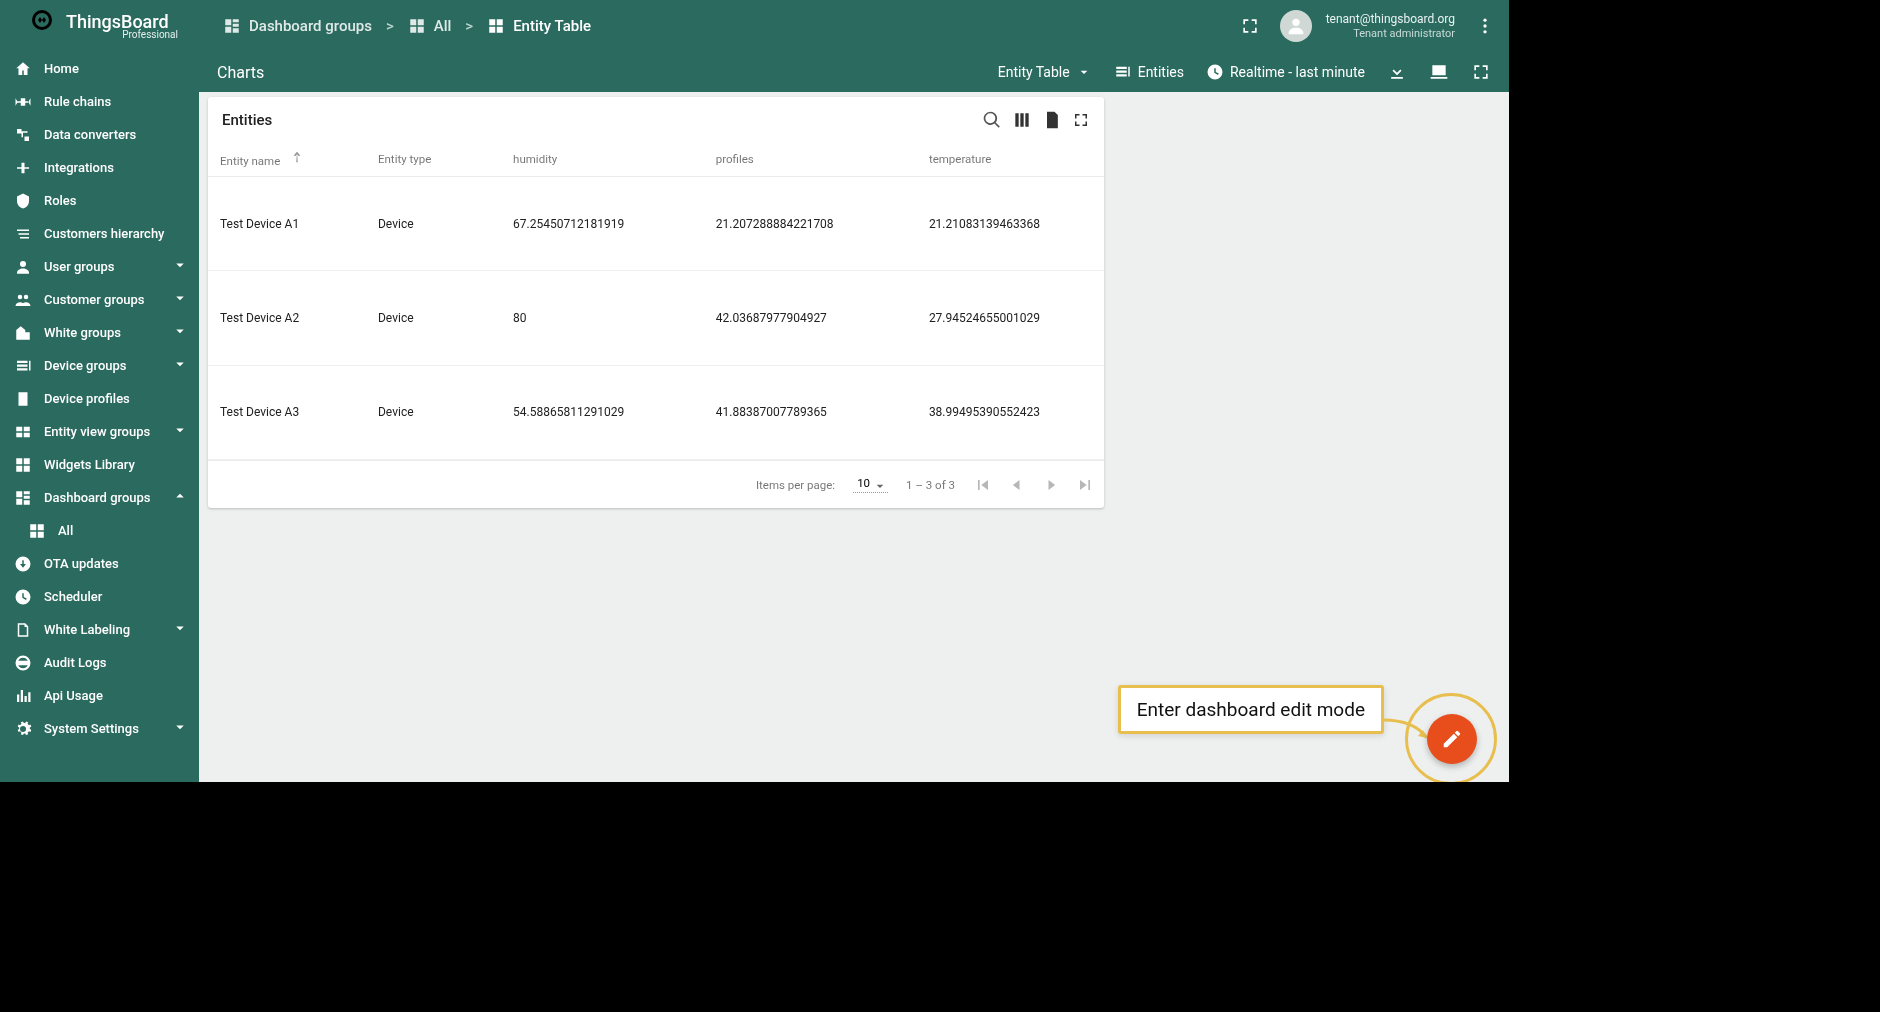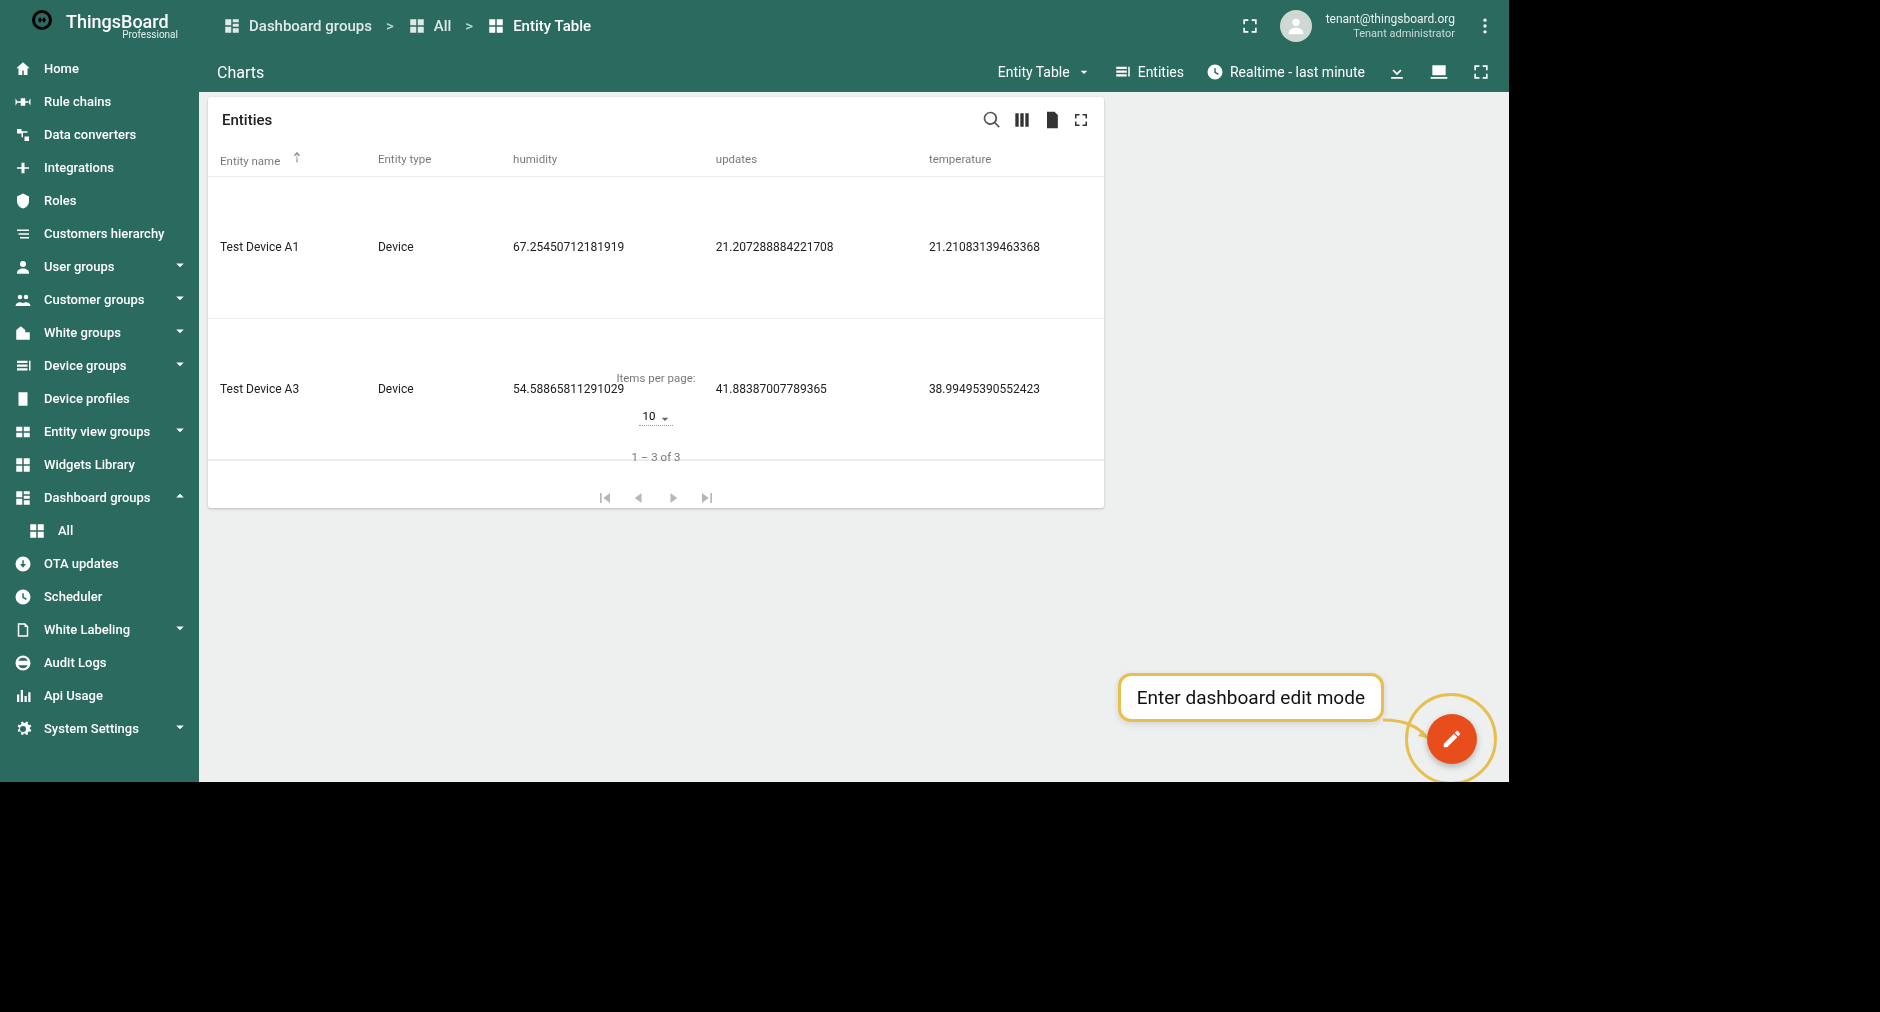--- a/index.html
+++ b/index.html
@@ -46,26 +46,26 @@
   .widget-head-actions { margin-left:auto; display:flex; align-items:center; gap:10px; }
   .widget-head-actions .wicon { cursor:pointer; display:flex; }
   .table { width:100%; border-collapse:collapse; flex:1; table-layout:fixed; }
   .table th { text-align:left; font-size:11.5px; font-weight:400; color:rgba(0,0,0,0.55); padding:6px 12px 8px; border-bottom:1px solid rgba(0,0,0,0.08);margin-left:6px; }
   .table td { font-size:12px; color:#212121; padding:12px 12px; border-bottom:1px solid rgba(0,0,0,0.06); }
   .col-name { width:152px; }
   .col-type { width:130px; }
   .col-h { width:195px; }
   .col-p { width:205px; }
   .col-t { width:180px; }
-  .pager { height:48px; border-top:1px solid rgba(0,0,0,0.08); display:flex; align-items:center; justify-content:flex-end; padding:0 9px; gap:24px; font-size:11.5px; color:rgba(0,0,0,0.55); margin-top:auto;flex-direction:column; }
+  .pager { height:48px; border-top:1px solid rgba(0,0,0,0.08); display:flex; align-items:center; justify-content:flex-end; padding:0 9px; gap:18px; font-size:11.5px; color:rgba(0,0,0,0.55); margin-top:auto; }
   .pager-sel { display:flex; align-items:center; gap:6px; }
   .pager-nav { display:flex; align-items:center; gap:14px; }
   .pager-nav .picon { display:flex; cursor:pointer; opacity:0.35; }
   
-  .callout { position:absolute; right:125px; bottom:60px; background:#fff; border:3px solid #e8bf4e; border-radius:13px; padding:10px 16px; font-size:19px; color:#111; box-shadow:0 2px 6px rgba(0,0,0,0.12); }
+  .callout { position:absolute; right:125px; bottom:48px; background:#fff; border:3px solid #e8bf4e; border-radius:3px; padding:10px 16px; font-size:19px; color:#111; box-shadow:0 2px 6px rgba(0,0,0,0.12); }
   .callout-arrow { position:absolute; right:76px; bottom:38px; width:52px; height:28px; }
   .fab-ring { position:absolute; right:12px; bottom:-3px; width:92px; height:92px; border:3px solid #e8bf4e; border-radius:50%; background:transparent; }
   .fab { position:absolute; right:32px; bottom:18px; width:50px; height:50px; border-radius:50%; background:#e84e1b; display:flex; align-items:center; justify-content:center; box-shadow:0 3px 6px rgba(0,0,0,0.25); cursor:pointer; }
   .fab svg { fill:#fff; }
   .sort-arrow { display:inline-block; margin-left:6px; }
   .underline-sel { border-bottom:1px dotted rgba(0,0,0,0.4); padding:0 18px 2px 4px; position:relative; color:#000; }
   .underline-sel .dd { position:absolute; right:0; top:2px; }
 
   
   .sv16 { width:16px; height:16px; }
@@ -422,33 +422,40 @@
               <th>
                 <span>Entity name</span>
                 <span class="sort-arrow">
                   <svg class="sv16" viewBox="0 0 24 24" fill="#888">
                       <path d="M12 4l-1 16h2zM12 4l5 6h-3l-2-3-2 3H7z"></path>
                     </svg>
                 </span>
               </th>
               <th><span>Entity type</span></th>
               <th><span>humidity</span></th>
-              <th><span>updates</span></th>
+              <th><span>profiles</span></th>
               <th><span>temperature</span></th>
             </tr>
           </thead>
           <tbody id="tbody">
               <tr>
                 <td>Test Device A1</td>
                 <td>Device</td>
                 <td>67.25450712181919</td>
                 <td>21.207288884221708</td>
                 <td>21.21083139463368</td>
               </tr>
               <tr>
+                <td>Test Device A2</td>
+                <td>Device</td>
+                <td>80</td>
+                <td>42.03687977904927</td>
+                <td>27.94524655001029</td>
+              </tr>
+              <tr>
                 <td>Test Device A3</td>
                 <td>Device</td>
                 <td>54.58865811291029</td>
                 <td>41.88387007789365</td>
                 <td>38.99495390552423</td>
               </tr>
             </tbody>
         </table>
 
         <div class="pager">

